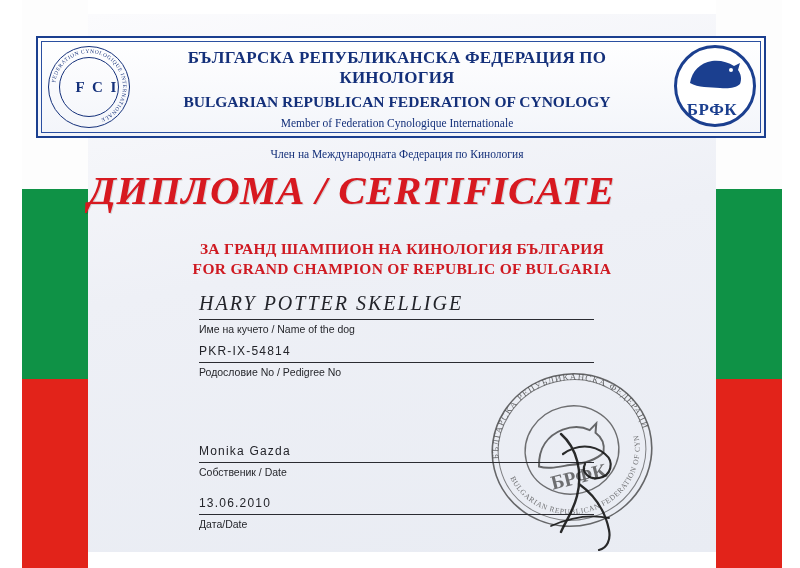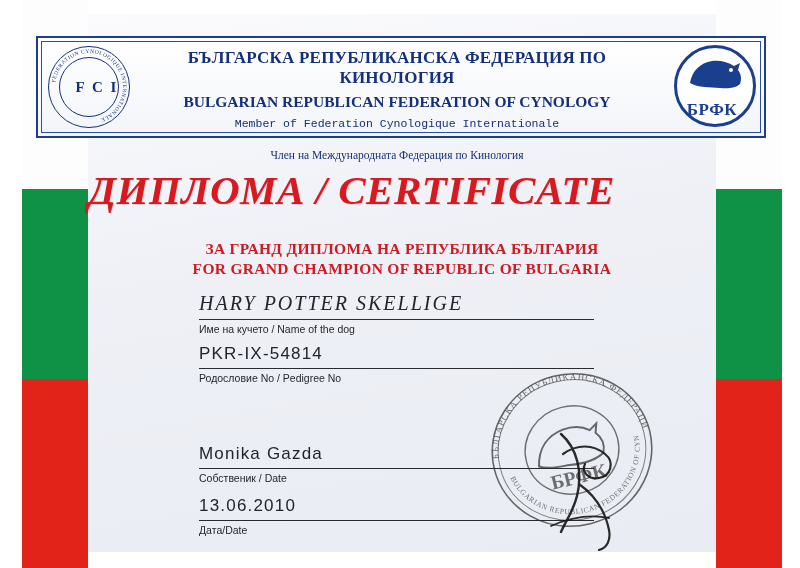--- a/index.html
+++ b/index.html
@@ -133,21 +133,21 @@
     letter-spacing: 0.2px;
     margin-top: 2px;
   }
   .header-text .line2 {
     font-family: "Liberation Serif", serif;
     font-weight: bold;
     font-size: 15.5px;
     margin-top: 5px;
   }
   .header-text .line3 {
-    font-family: Liberation Mono, monospace;
+    font-family: Liberation Serif, serif;
     font-size: 11.5px;
     margin-top: 6px;
   }
   .header-text .line4 {
     font-family: "Liberation Serif", serif;
     font-size: 11.5px;
     margin-top: 19px;
   }
 
   .brfk-logo {
@@ -214,21 +214,21 @@
 
   
   .field {
     position: absolute;
     left: 111px;
     width: 395px;
     text-align: left;
   }
   .field .value {
     font-family: "Liberation Sans", sans-serif;
-    font-size: 17px;
+    font-size: 12px;
     color: #23242a;
     letter-spacing: 1.2px;
     padding-bottom: 4px;
   }
   .field .value.script {
     font-family: "Liberation Serif", serif;
     font-style: italic;
     font-size: 20px;
     letter-spacing: 2px;
   }
@@ -324,21 +324,21 @@
           <svg class="dog" viewBox="0 0 58 34" xmlns="http://www.w3.org/2000/svg">
             <path d="M4 26 C6 14 14 6 26 4 C34 3 42 5 48 9 L54 6 L52 13 C55 17 56 22 54 27 C50 31 42 32 34 31 C24 30 12 31 4 26 Z" fill="#1b3f8f"></path>
             <circle cx="45" cy="13" r="2" fill="#ffffff"></circle>
           </svg>
         </div>
         <div class="label">БРФК</div>
       </div>
     </div>
 
     <div class="title-main">ДИПЛОМА / CERTIFICATE</div>
-    <div class="subtitle-1">ЗА ГРАНД ДИПЛОМА НА РЕПУБЛИКА БЪЛГАРИЯ</div>
+    <div class="subtitle-1">ЗА ГРАНД ШАМПИОН НА КИНОЛОГИЯ БЪЛГАРИЯ</div>
     <div class="subtitle-2">FOR GRAND CHAMPION OF REPUBLIC OF BULGARIA</div>
 
     <div class="field" id="field-dogname">
       <div class="value script">HARY POTTER SKELLIGE</div>
       <div class="rule"></div>
       <div class="caption">Име на кучето / Name of the dog</div>
     </div>
 
     <div class="field" id="field-pedigree">
       <div class="value">PKR-IX-54814</div>

